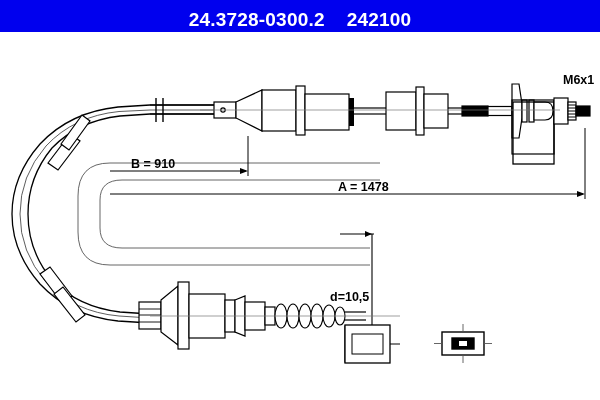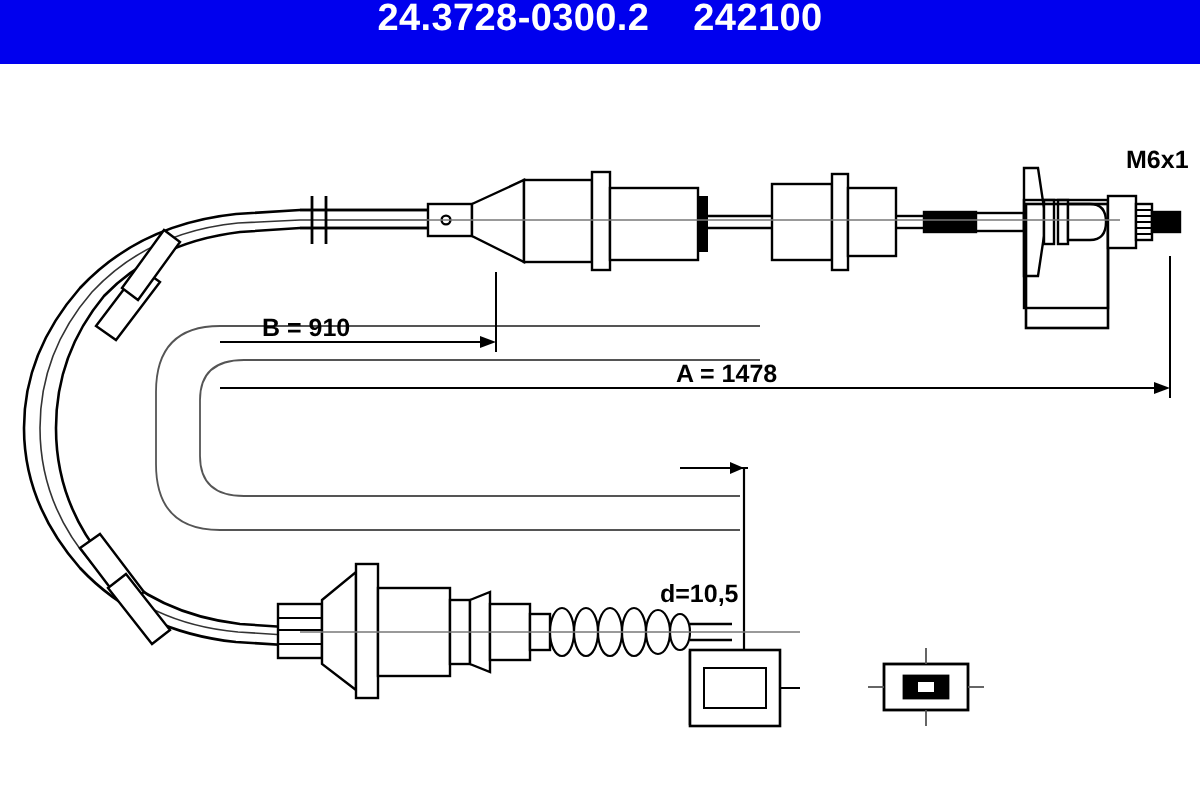--- a/index.html
+++ b/index.html
@@ -19,21 +19,21 @@
     overflow: hidden;
   }
   #header-bar {
     position: absolute;
     left: 0;
     top: 0;
     width: 600px;
     height: 32px;
     background: #0000ee;
     display: flex;
-    align-items: flex-start;
+    align-items: flex-end;
     justify-content: center;
   }
   #header-bar .title-group {
     display: flex;
     align-items: baseline;
     gap: 22px;
     transform: translateY(-1px);
   }
   #header-bar .part-number,
   #header-bar .ref-number {

